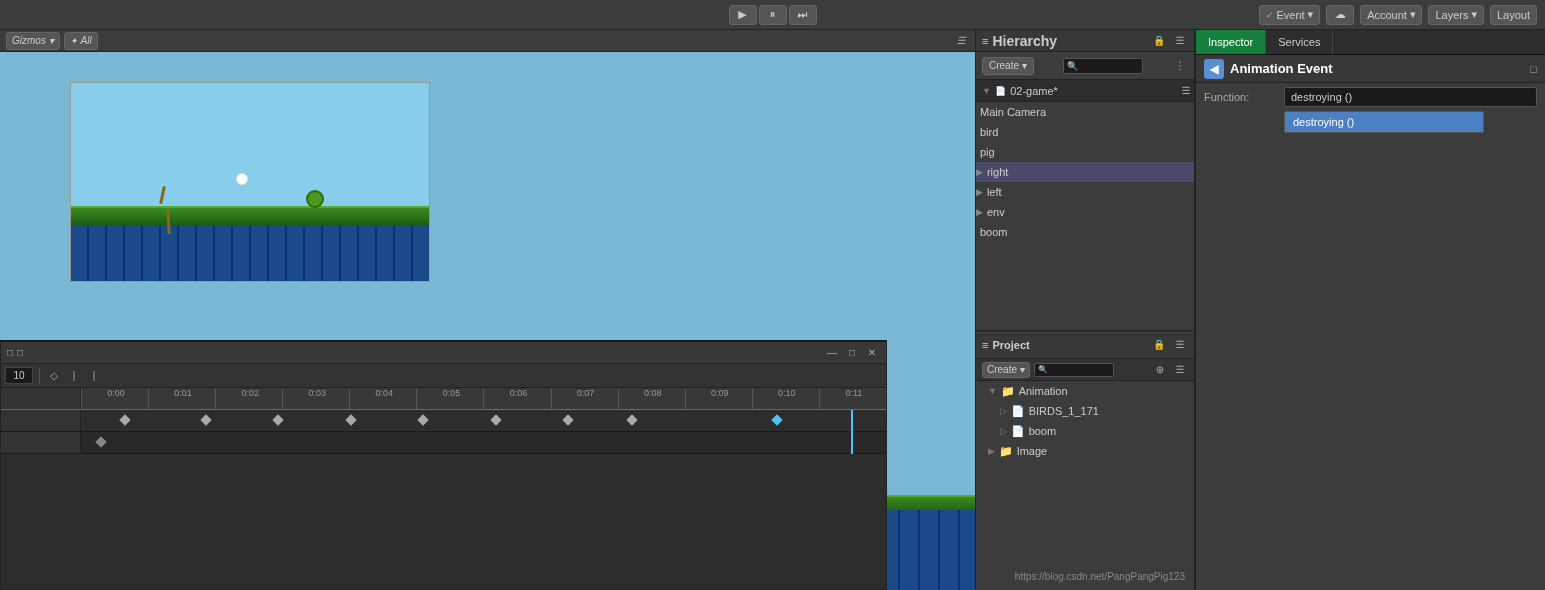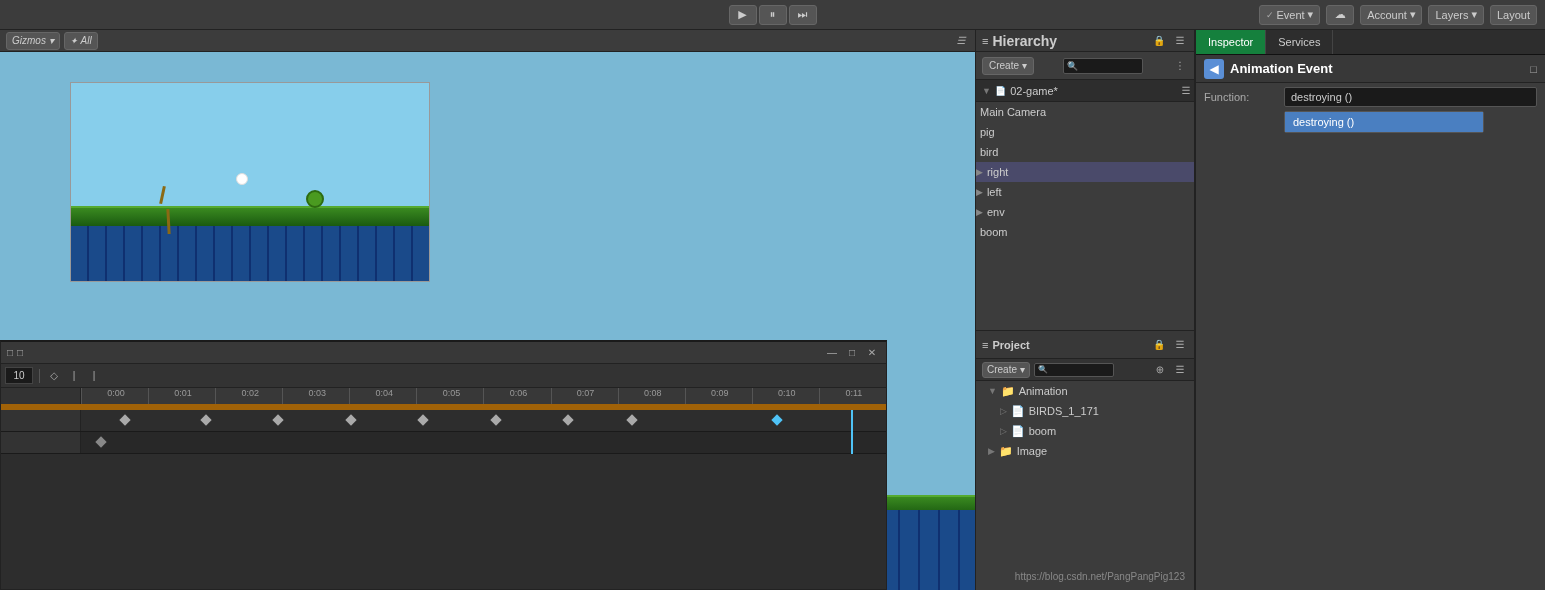--- a/index.html
+++ b/index.html
@@ -478,21 +478,21 @@
         </div>
 
         <div class="timeline-controls">
           <div class="num-display">10</div>
           <div class="divider-v"></div>
           <div class="icon-btn">◇</div>
           <div class="icon-btn">|</div>
           <div class="icon-btn">|</div>
         </div>
 
-        <div style="display:flex; height:22px; background:#383838; border-bottom:6px solid #a16207; position:relative;">
+        <div style="display:flex; height:22px; background:#383838; border-bottom:1px solid #a16207; position:relative;">
           <div style="width:80px; background:#333; border-right:1px solid #222; flex-shrink:0;"></div>
           <div style="flex:1; display:flex; position:relative; overflow:hidden;">
             <div style="display:flex; width:100%;">
               <div class="ruler-mark">0:00</div>
               <div class="ruler-mark">0:01</div>
               <div class="ruler-mark">0:02</div>
               <div class="ruler-mark">0:03</div>
               <div class="ruler-mark">0:04</div>
               <div class="ruler-mark">0:05</div>
               <div class="ruler-mark">0:06</div>
@@ -566,25 +566,25 @@
       <div class="icon-btn">☰</div>
     </div>
 
     <div>
       <div class="hierarchy-item">
         <span class="arrow"></span>
         <span>Main Camera</span>
       </div>
       <div class="hierarchy-item">
         <span class="arrow"></span>
-        <span>pig</span>
+        <span>bird</span>
       </div>
       <div class="hierarchy-item">
         <span class="arrow"></span>
-        <span>bird</span>
+        <span>pig</span>
       </div>
       <div class="hierarchy-item selected">
         <span class="arrow">▶</span>
         <span>right</span>
       </div>
       <div class="hierarchy-item">
         <span class="arrow">▶</span>
         <span>left</span>
       </div>
       <div class="hierarchy-item">

